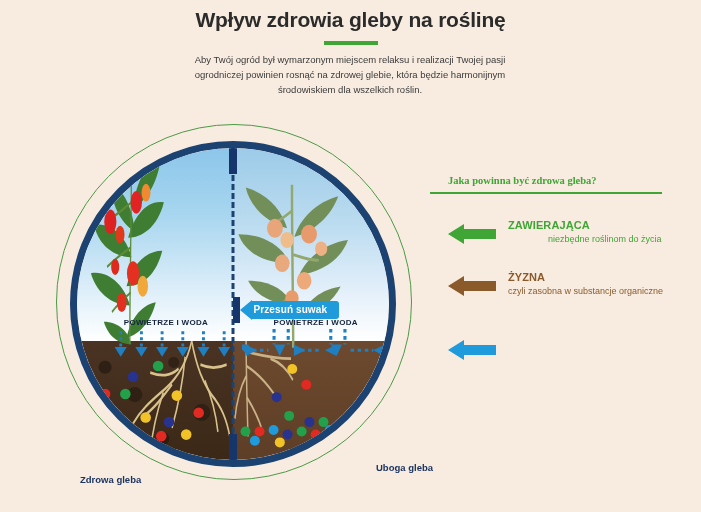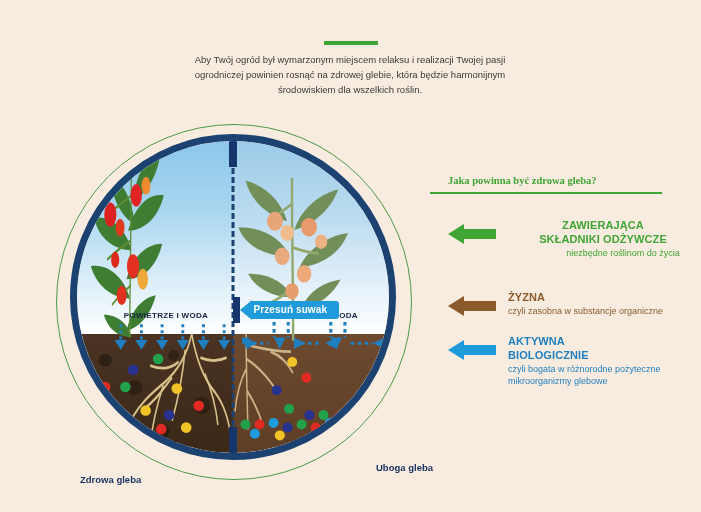--- a/index.html
+++ b/index.html
@@ -24,21 +24,21 @@
     font-size:9.5px;line-height:15px;color:#3a3a3a;
   }
 
   
   .circle-wrap{position:absolute;left:56px;top:124px;width:360px;height:360px;}
   .ring-outer{
     position:absolute;left:0;top:0;width:356px;height:356px;border-radius:50%;
     border:1.2px solid #4b9a46;box-sizing:border-box;
   }
   .ring-inner{
-    position:absolute;left:14px;top:10px;width:326px;height:326px;border-radius:50%;
+    position:absolute;left:14px;top:17px;width:326px;height:326px;border-radius:50%;
     border:7px solid #1c4272;box-sizing:border-box;overflow:hidden;
   }
   .disc{
     position:absolute;left:0;top:0;right:0;bottom:0;border-radius:50%;overflow:hidden;
   }
   
   .sky{position:absolute;left:0;top:0;width:100%;height:62%;
     background:linear-gradient(#8cc6ea 0%,#a8d6ef 35%,#d8ecf8 70%,#ffffff 100%);}
   .sky.right{background:linear-gradient(#9ccbe8 0%,#bcdcf0 40%,#e4f0fa 75%,#ffffff 100%);}
   
@@ -101,29 +101,30 @@
 
   
   .rp-head{position:absolute;left:448px;top:175px;font-size:10.5px;font-weight:bold;color:#3fa535;white-space:nowrap;font-family:Liberation Serif, serif;}
   .rp-rule{position:absolute;left:430px;top:192px;width:232px;height:1.5px;background:#3fa535;}
 
   .item{position:absolute;left:448px;width:250px;}
   .item .arrow{position:absolute;left:0;top:4px;width:48px;height:24px;}
   .item .txt{margin-left:60px;}
   .item .h{font-size:11px;font-weight:bold;line-height:14px;letter-spacing:.1px;}
   .item .d{font-size:9px;line-height:12px;margin-top:1px;}
-  .item1{top:218px;text-align:center;} .item1 .h{color:#3fa535;} .item1 .d{color:#3fa535;padding-left:40px;}
-  .item2{top:290px;} .item2 .h{color:#8a5a2b;} .item2 .d{color:#8a5a2b;}
+  .item1{top:218px;} .item1 .h{color:#3fa535;} .item1 .d{color:#3fa535;padding-left:40px;}
+  .item2{top:270px;} .item2 .h{color:#8a5a2b;} .item2 .d{color:#8a5a2b;}
   .item3{top:334px;} .item3 .h{color:#1f7fc0;} .item3 .d{color:#1f7fc0;}
 </style>
 </head>
 <body>
 
 <div id="stage">
 
+  <div class="title">Wpływ zdrowia gleby na roślinę</div>
   <div class="title-rule"></div>
   <div class="subtitle">Aby Twój ogród był wymarzonym miejscem relaksu i realizacji Twojej pasji ogrodniczej powinien rosnąć na zdrowej glebie, która będzie harmonijnym środowiskiem dla wszelkich roślin.</div>
 
   <div class="circle-wrap">
     <div class="ring-outer"></div>
     <div class="ring-inner">
       <div class="disc">
 
         <div class="half l">
           <div class="sky"></div>
@@ -308,39 +309,33 @@
 
   <div class="rp-head">Jaka powinna być zdrowa gleba?</div>
   <div class="rp-rule"></div>
 
   <div class="item item1">
     <svg class="arrow" viewBox="0 0 48 24">
       <path d="M0 12 L16 2 L16 7 L48 7 L48 17 L16 17 L16 22 Z" fill="#3fa535"></path>
     </svg>
     <div class="txt">
       <div class="h">ZAWIERAJĄCA</div>
-      <div class="h">SKŁADNIKI ODŻYWCZE</div>
       <div class="d">niezbędne roślinom do życia</div>
     </div>
   </div>
 
   <div class="item item2">
     <svg class="arrow" viewBox="0 0 48 24">
       <path d="M0 12 L16 2 L16 7 L48 7 L48 17 L16 17 L16 22 Z" fill="#8a5a2b"></path>
     </svg>
     <div class="txt">
       <div class="h">ŻYZNA</div>
       <div class="d">czyli zasobna w substancje organiczne</div>
     </div>
   </div>
 
   <div class="item item3">
     <svg class="arrow" viewBox="0 0 48 24">
       <path d="M0 12 L16 2 L16 7 L48 7 L48 17 L16 17 L16 22 Z" fill="#1f9ada"></path>
     </svg>
-    <div class="txt">
-      <div class="h">AKTYWNA</div>
-      <div class="h">BIOLOGICZNIE</div>
-      <div class="d">czyli bogata w różnorodne pożyteczne mikroorganizmy glebowe</div>
-    </div>
   </div>
 
 </div>
 
 </body></html>

